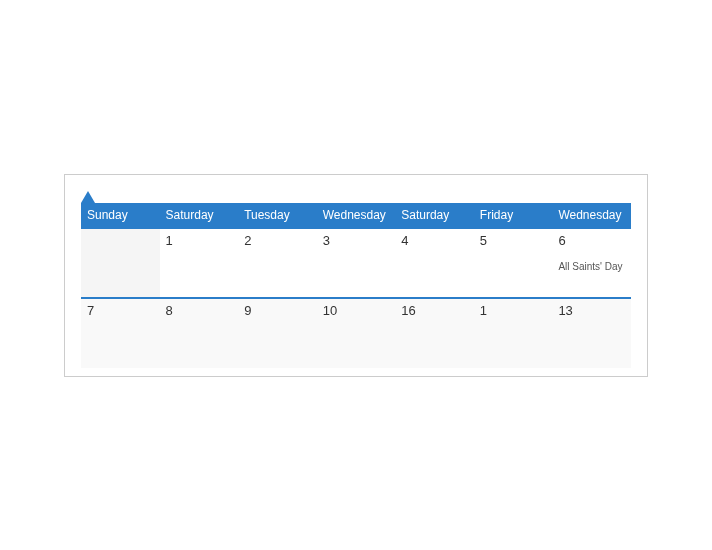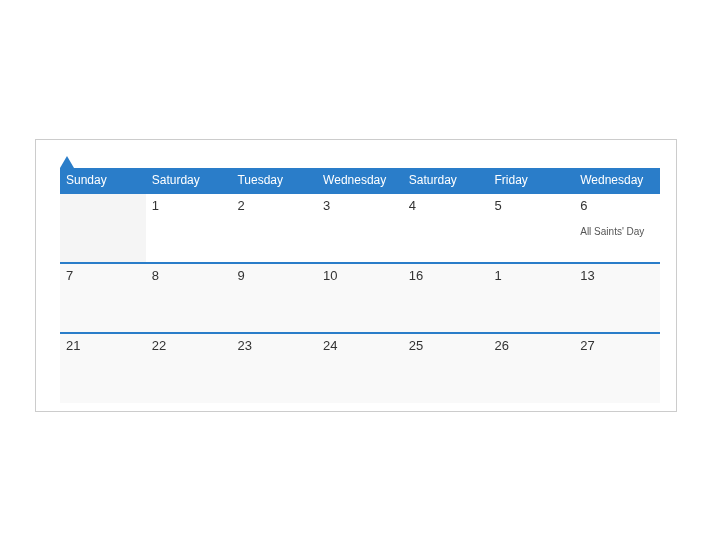--- a/index.html
+++ b/index.html
@@ -6,24 +6,24 @@
     body {
       font-family: Arial, sans-serif;
       background: #fff;
       width: 712px;
       height: 550px;
       display: flex;
       align-items: center;
       justify-content: center;
     }
     .calendar-container {
-      width: 642px;
+      width: 584px;
       background: #fff;
       border: 1px solid #ccc;
-      padding: 16px 16px 8px 24px;
+      padding: 16px 16px 8px 16px;
     }
     .calendar-header {
       display: flex;
       align-items: center;
       justify-content: center;
       position: relative;
       margin-bottom: 12px;
     }
     .logo {
       position: absolute;
@@ -175,38 +175,15 @@
           <td>
             <span class="day-number">16</span>
           </td>
           <td>
             <span class="day-number">1</span>
           </td>
           <td>
             <span class="day-number">13</span>
           </td>
         </tr>
-        <tr class="row-bg-light">
-          <td>
-            <span class="day-number">21</span>
-          </td>
-          <td>
-            <span class="day-number">22</span>
-          </td>
-          <td>
-            <span class="day-number">23</span>
-          </td>
-          <td>
-            <span class="day-number">24</span>
-          </td>
-          <td>
-            <span class="day-number">25</span>
-          </td>
-          <td>
-            <span class="day-number">26</span>
-          </td>
-          <td>
-            <span class="day-number">27</span>
-          </td>
-        </tr>
       </tbody>
   </table>
 </div>
 
 </body></html>

